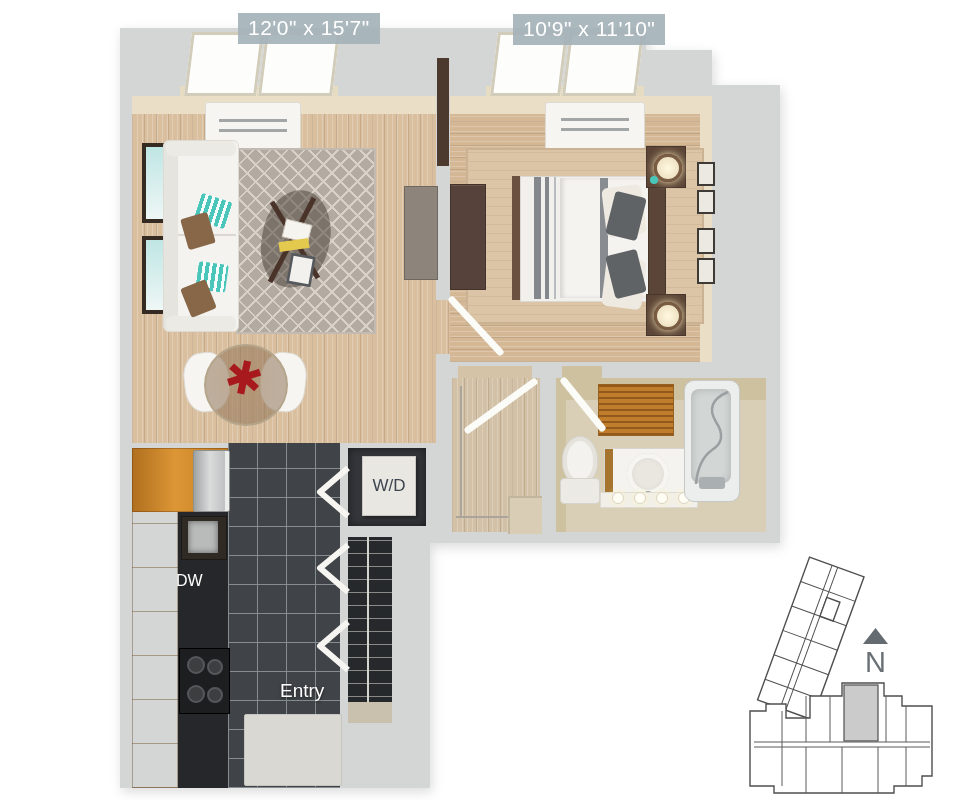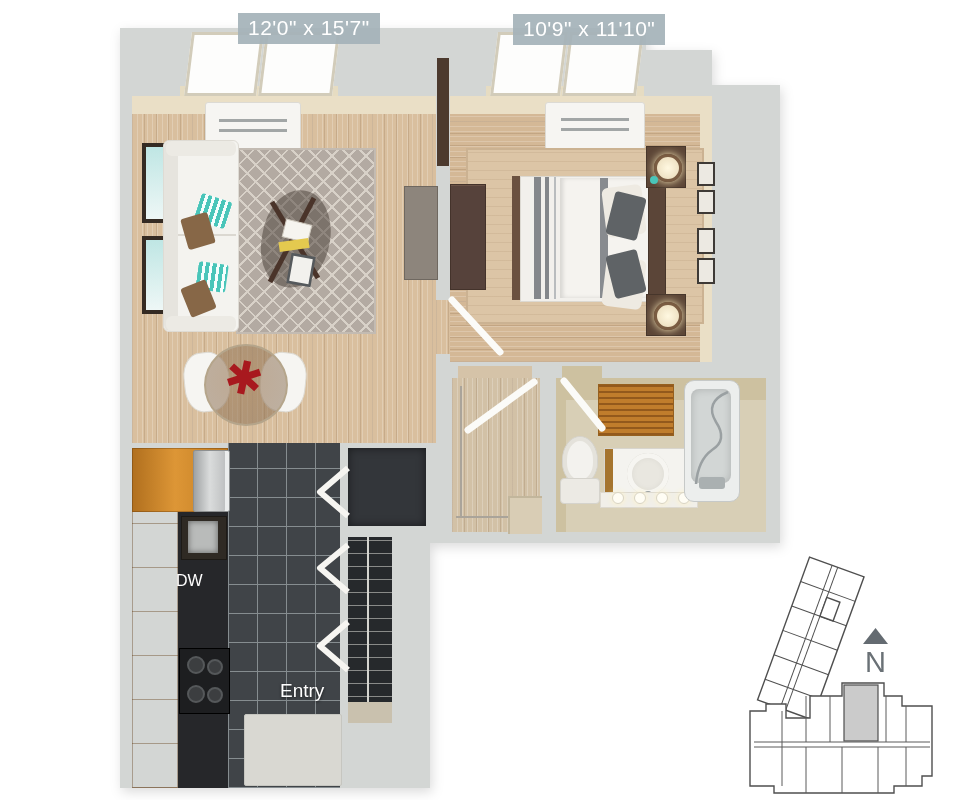--- a/index.html
+++ b/index.html
@@ -171,20 +171,23 @@
       <div class="abs" style="left:6px;top:4px;width:30px;height:32px;background:#b9bbba;box-shadow:inset 0 0 6px rgba(0,0,0,.5);"></div>
     </div>
     <div class="abs" style="left:179px;top:648px;width:49px;height:64px;background:#1d1e20;border:1px solid #000;">
       <div class="abs" style="left:7px;top:7px;width:14px;height:14px;border-radius:50%;border:2px solid #55585a;background:#3c3e40;"></div>
       <div class="abs" style="left:27px;top:10px;width:12px;height:12px;border-radius:50%;border:2px solid #55585a;background:#3c3e40;"></div>
       <div class="abs" style="left:7px;top:36px;width:14px;height:14px;border-radius:50%;border:2px solid #55585a;background:#3c3e40;"></div>
       <div class="abs" style="left:27px;top:38px;width:12px;height:12px;border-radius:50%;border:2px solid #55585a;background:#3c3e40;"></div>
     </div>
 
     <div class="abs" style="left:348px;top:448px;width:78px;height:78px;background:#33363a;box-shadow:inset 0 0 10px rgba(0,0,0,.5);"></div>
+    <div class="abs" style="left:362px;top:456px;width:52px;height:58px;background:#e9e7e1;border:1px solid #c9c7bf;display:flex;align-items:center;justify-content:center;box-shadow:2px 2px 3px rgba(0,0,0,.35);">
+      <span style="color:#3d4450;font-size:17px;">W/D</span>
+    </div>
     <div class="abs shelves" style="left:348px;top:537px;width:44px;height:186px;"></div>
     <div class="abs" style="left:367px;top:537px;width:2px;height:186px;background:#d5d5cf;"></div>
     <div class="abs" style="left:348px;top:702px;width:44px;height:21px;background:#c9c1ae;"></div>
 
     <svg class="abs" width="960" height="800" viewBox="0 0 960 800" style="left:0;top:0;pointer-events:none;">
 
       <line x1="272" y1="202" x2="318" y2="278" stroke="#4a342a" stroke-width="5"></line>
       <line x1="314" y1="198" x2="270" y2="282" stroke="#4a342a" stroke-width="5"></line>
       <rect x="284" y="222" width="26" height="18" fill="#f6f4ef" stroke="#cfc9be" transform="rotate(14 297 231)"></rect>
       <rect x="279" y="240" width="30" height="10" fill="#e4c94f" transform="rotate(-8 294 245)"></rect>

